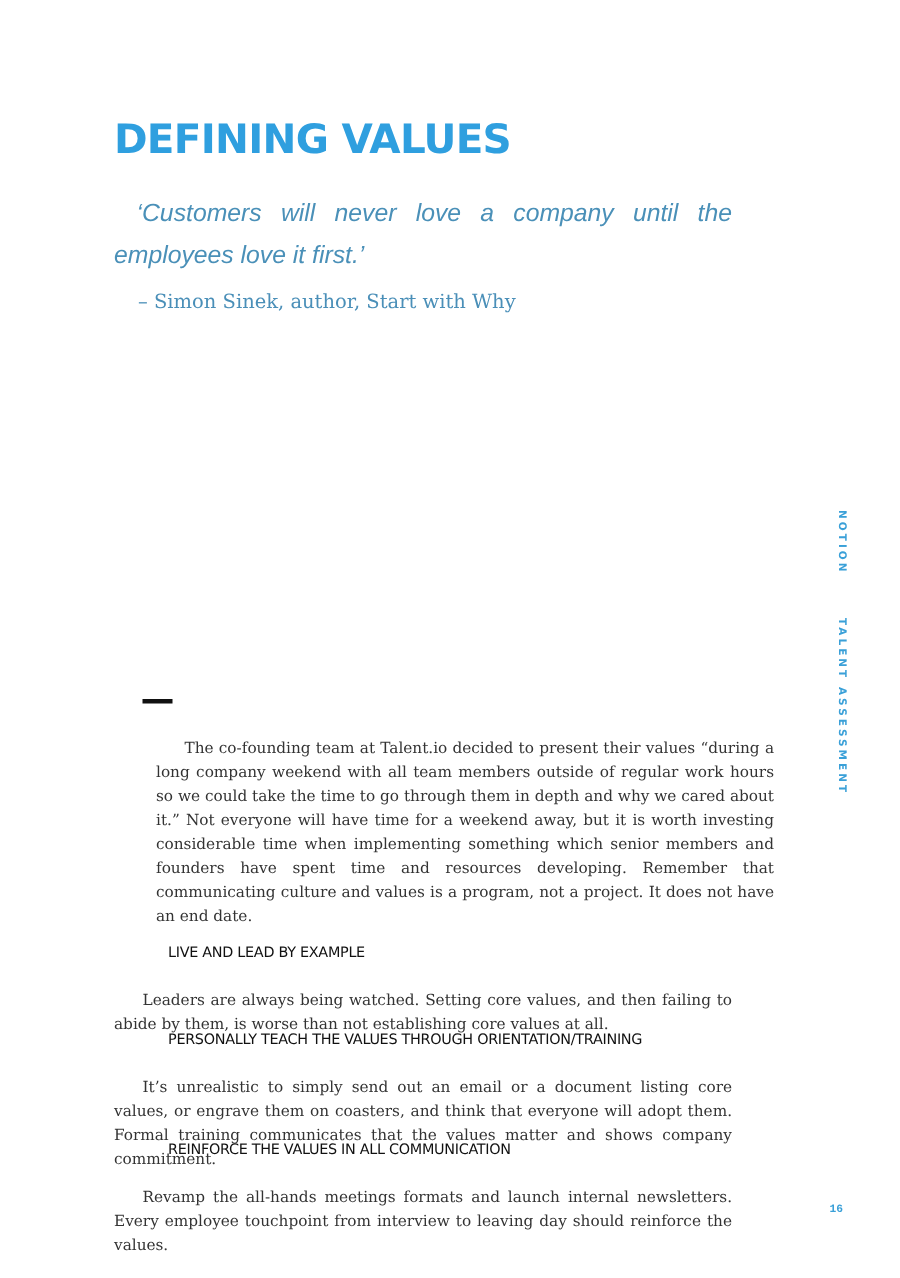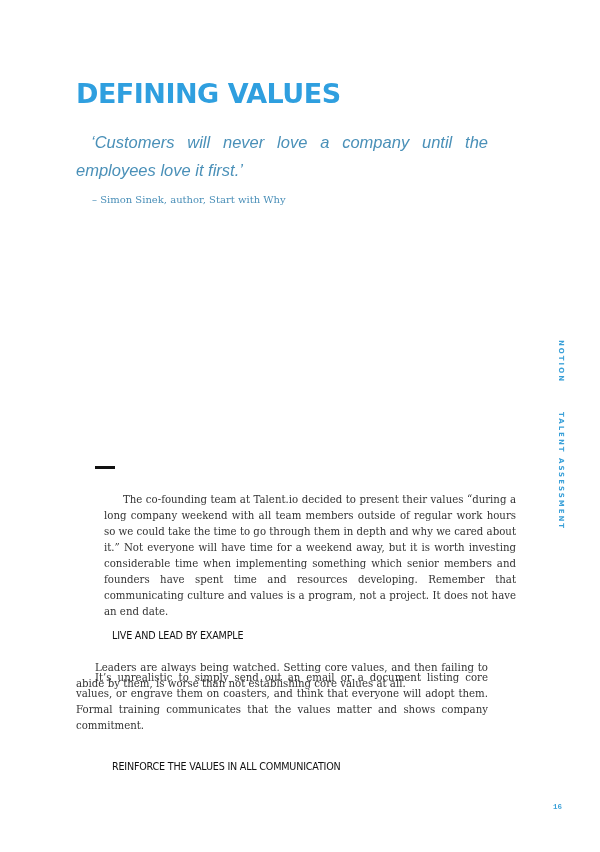--- a/index.html
+++ b/index.html
@@ -1,19 +1,19 @@
 <!DOCTYPE html>
 <html><head>
 <meta charset="utf-8">
 <style>
   html, body { margin:0; padding:0; background:#ffffff; }
   body { width:600px; height:852px; position:relative; overflow:hidden; font-family:"DejaVu Serif", serif; }
   .title { position:absolute; left:76px; top:79px; font-family:"DejaVu Sans", sans-serif; font-weight:bold; font-size:27px; letter-spacing:-0.5px; color:#2f9fdf; margin:0; line-height:30px; }
   .quote { position:absolute; left:76px; top:128px; width:412px; font-family:Liberation Sans, sans-serif; font-style:italic; font-size:16.5px; line-height:28px; color:#4a90b8; text-align:justify; text-indent:15px; font-weight:300; }
-  .attribution { position:absolute; left:92px; top:194px; font-family:"DejaVu Serif", serif; font-size:10px; color:#4a8fb8; }
+  .attribution { position:absolute; left:92px; top:194px; font-family:"DejaVu Serif", serif; font-size:13px; color:#4a8fb8; }
   .side-text { position:absolute; writing-mode:vertical-rl; font-family:"DejaVu Sans", sans-serif; font-weight:bold; font-size:7px; letter-spacing:2px; color:#3aa0d8; }
   .dash { position:absolute; left:95px; top:466px; width:20px; height:3px; background:#111; }
   .body { position:absolute; left:76px; width:412px; font-family:"DejaVu Serif", serif; font-size:10.2px; line-height:16px; color:#333; text-align:justify; }
   .body p { margin:0; text-indent:19px; }
   .heading { font-family:"DejaVu Sans", sans-serif; font-weight:normal; font-size:9.6px; color:#111; padding-left:19px; line-height:14px; margin:17px; letter-spacing:-0.2px; }
   .page-num { position:absolute; left:553px; top:803px; font-family:Liberation Mono, monospace; font-weight:bold; font-size:7.5px; color:#3aa0d8; }
 </style>
 </head>
 <body>
 
@@ -30,20 +30,22 @@
 <div class="body" style="top:492px;margin-left:28px;">
   <p>The co-founding team at Talent.io decided to present their values “during a long company weekend with all team members outside of regular work hours so we could take the time to go through them in depth and why we cared about it.” Not everyone will have time for a weekend away, but it is worth investing considerable time when implementing something which senior members and founders have spent time and resources developing. Remember that communicating culture and values is a program, not a project. It does not have an end date.</p>
 </div>
 
 <div class="body" style="top:612px;">
   <div class="heading">LIVE AND LEAD BY EXAMPLE</div>
   <p>Leaders are always being watched. Setting core values, and then failing to abide by them, is worse than not establishing core values at all.</p>
 </div>
 
 <div class="body" style="top:670px;">
+  <div class="heading">PERSONALLY TEACH THE VALUES THROUGH ORIENTATION/TRAINING</div>
   <p>It’s unrealistic to simply send out an email or a document listing core values, or engrave them on coasters, and think that everyone will adopt them. Formal training communicates that the values matter and shows company commitment.</p>
 </div>
 
 <div class="body" style="top:743px;">
   <div class="heading">REINFORCE THE VALUES IN ALL COMMUNICATION</div>
+  <p>Revamp the all-hands meetings formats and launch internal newsletters. Every employee touchpoint from interview to leaving day should reinforce the values.</p>
 </div>
 
 <div class="page-num">16</div>
 
 </body></html>

